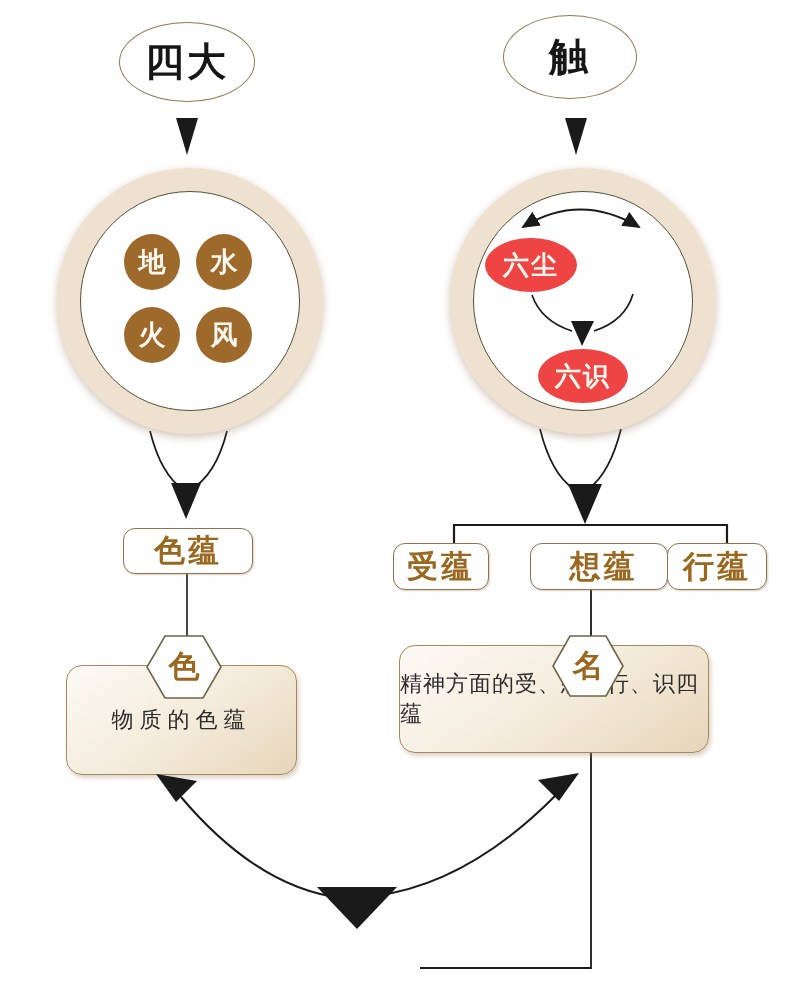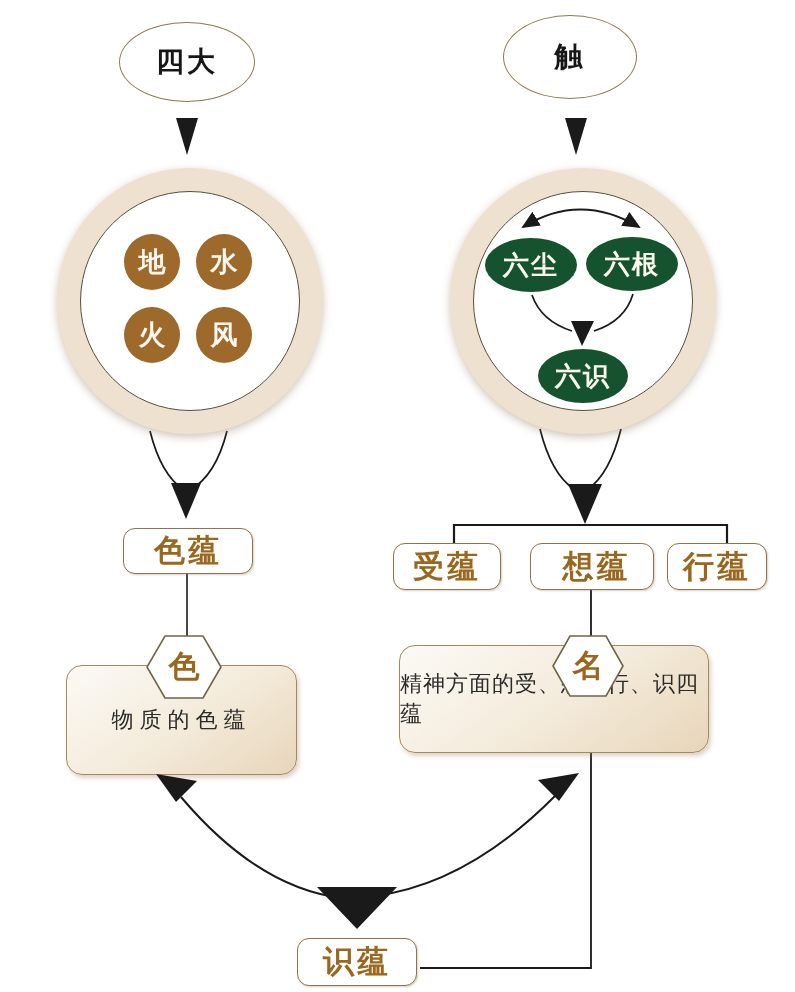--- a/index.html
+++ b/index.html
@@ -6,30 +6,30 @@
   .canvas{
     position:relative;width:795px;height:992px;background:#ffffff;overflow:hidden;
     font-family:"Liberation Serif","DejaVu Serif",serif;
   }
   .layer{position:absolute;left:0;top:0;width:795px;height:992px;pointer-events:none;}
   .under{z-index:1;}
   .over{z-index:6;}
   .node{position:absolute;display:flex;align-items:center;justify-content:center;box-sizing:border-box;}
   
   .oval{background:#ffffff;border:1.5px solid #8c7b52;border-radius:50%;z-index:2;
-        font-size:28px;font-weight:bold;color:#161616;letter-spacing:3px;}
+        font-size:39px;font-weight:bold;color:#161616;letter-spacing:3px;}
   
   .ring{position:absolute;width:266px;height:266px;border-radius:50%;background:#efe1d0;
         box-shadow:0 3px 8px rgba(150,125,95,.45);z-index:2;}
   .ring .inner{position:absolute;left:23px;top:23px;width:220px;height:220px;border-radius:50%;
         background:#ffffff;border:1.5px solid #55503a;box-sizing:border-box;}
   
   .bcirc{width:56px;height:56px;border-radius:50%;background:#9e6a2c;color:#fdf8ef;
         font-size:27px;font-weight:bold;z-index:3;}
-  .bellipse{border-radius:50%;background:#14532d;color:#fdf8ef;
+  .bellipse{border-radius:50%;background:#ef4444;color:#fdf8ef;
         font-size:26px;font-weight:bold;letter-spacing:2px;z-index:3;}
   
   .labelbox{background:#ffffff;border:1.5px solid #8f7351;border-radius:12px;z-index:2;
         box-shadow:1px 1px 2px rgba(150,120,80,.35);
         font-size:31px;font-weight:bold;color:#9a671e;letter-spacing:3px;}
   
   .descbox{border:1.5px solid #a5885e;border-radius:16px;z-index:2;
         background:linear-gradient(145deg,#fcfaf6 0%,#f3ead9 55%,#e8d5ba 100%);
         box-shadow:2px 3px 4px rgba(160,130,95,.35);
         font-size:22px;color:#2b2b2b;}
@@ -91,34 +91,31 @@
   <div class="node bcirc" style="left:196px;top:307px;">
     <span>风</span>
   </div>
 
   <div class="ring" style="left:450px;top:168px;">
     <div class="inner"></div>
   </div>
   <div class="node bellipse" style="left:485px;top:238px;width:92px;height:54px;">
     <span>六尘</span>
   </div>
-  <div class="node bellipse" style="left:586px;top:237px;width:92px;height:54px;">
-    <span>六根</span>
-  </div>
   <div class="node labelbox" style="left:123px;top:528px;width:130px;height:46px;">
     <span>色蕴</span>
   </div>
 
   <div class="node bellipse" style="left:538px;top:349px;width:90px;height:54px;">
     <span>六识</span>
   </div>
-  <div class="node labelbox" style="left:393px;top:543px;width:108px;height:47px;">
+  <div class="node labelbox" style="left:393px;top:543px;width:96px;height:47px;">
     <span>受蕴</span>
   </div>
-  <div class="node labelbox" style="left:530px;top:543px;width:124px;height:47px;padding-left:9px;">
+  <div class="node labelbox" style="left:530px;top:543px;width:138px;height:47px;padding-left:9px;">
     <span>想蕴</span>
   </div>
   <div class="node labelbox" style="left:667px;top:543px;width:100px;height:47px;">
     <span>行蕴</span>
   </div>
 
   <div class="node descbox" style="left:66px;top:665px;width:231px;height:110px;">
     <span class="desc-left-text">物质的色蕴</span>
   </div>
   <div class="node descbox" style="left:399px;top:645px;width:310px;height:108px;">
@@ -132,23 +129,20 @@
     <span class="hex-label">色</span>
   </div>
   <div class="hex" style="left:552px;top:635px;width:72px;height:62px;">
     <svg width="72" height="62" viewBox="0 0 72 62">
       <polygon points="18,1 54,1 71,31 54,61 18,61 1,31" fill="#ffffff" stroke="#6e6547" stroke-width="1.6"></polygon>
     </svg>
     <span class="hex-label">名</span>
   </div>
 
 
-  <div class="node labelbox" style="left:297px;top:938px;width:120px;height:48px;">
-    <span>识蕴</span>
-  </div>
 
   <svg class="layer over" viewBox="0 0 795 992">
     <defs>
       <marker id="arrE" orient="auto" markerWidth="10" markerHeight="9" refX="8" refY="4">
         <path d="M0,0 L9,4 L0,8 z" fill="#1a1a1a"></path>
       </marker>
       <marker id="arrS" orient="auto-start-reverse" markerWidth="10" markerHeight="9" refX="8" refY="4">
         <path d="M0,0 L9,4 L0,8 z" fill="#1a1a1a"></path>
       </marker>
     </defs>

